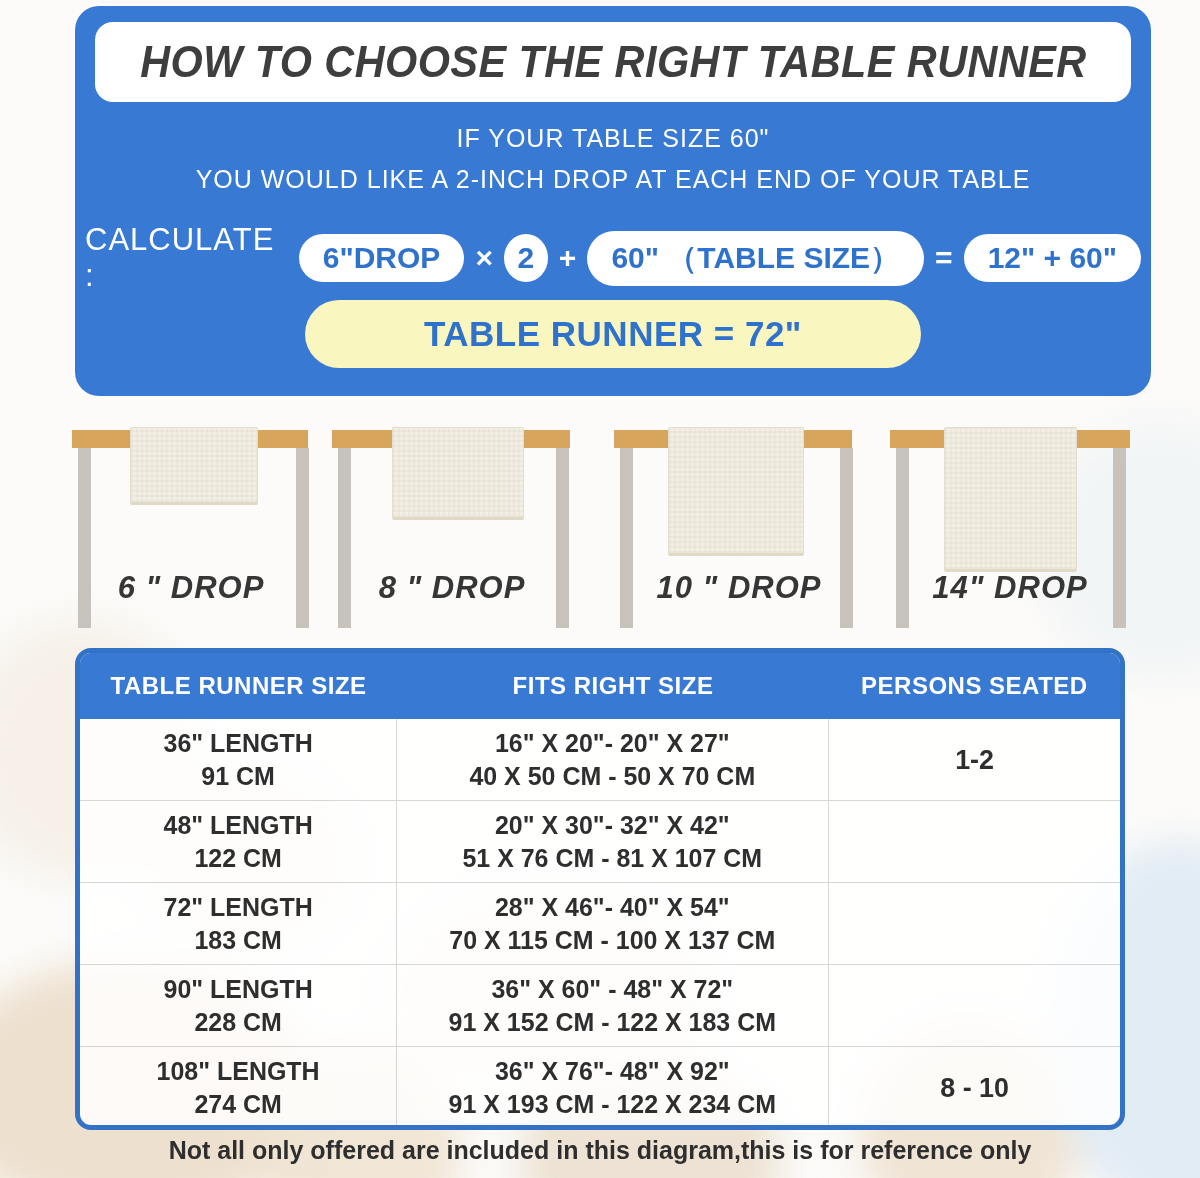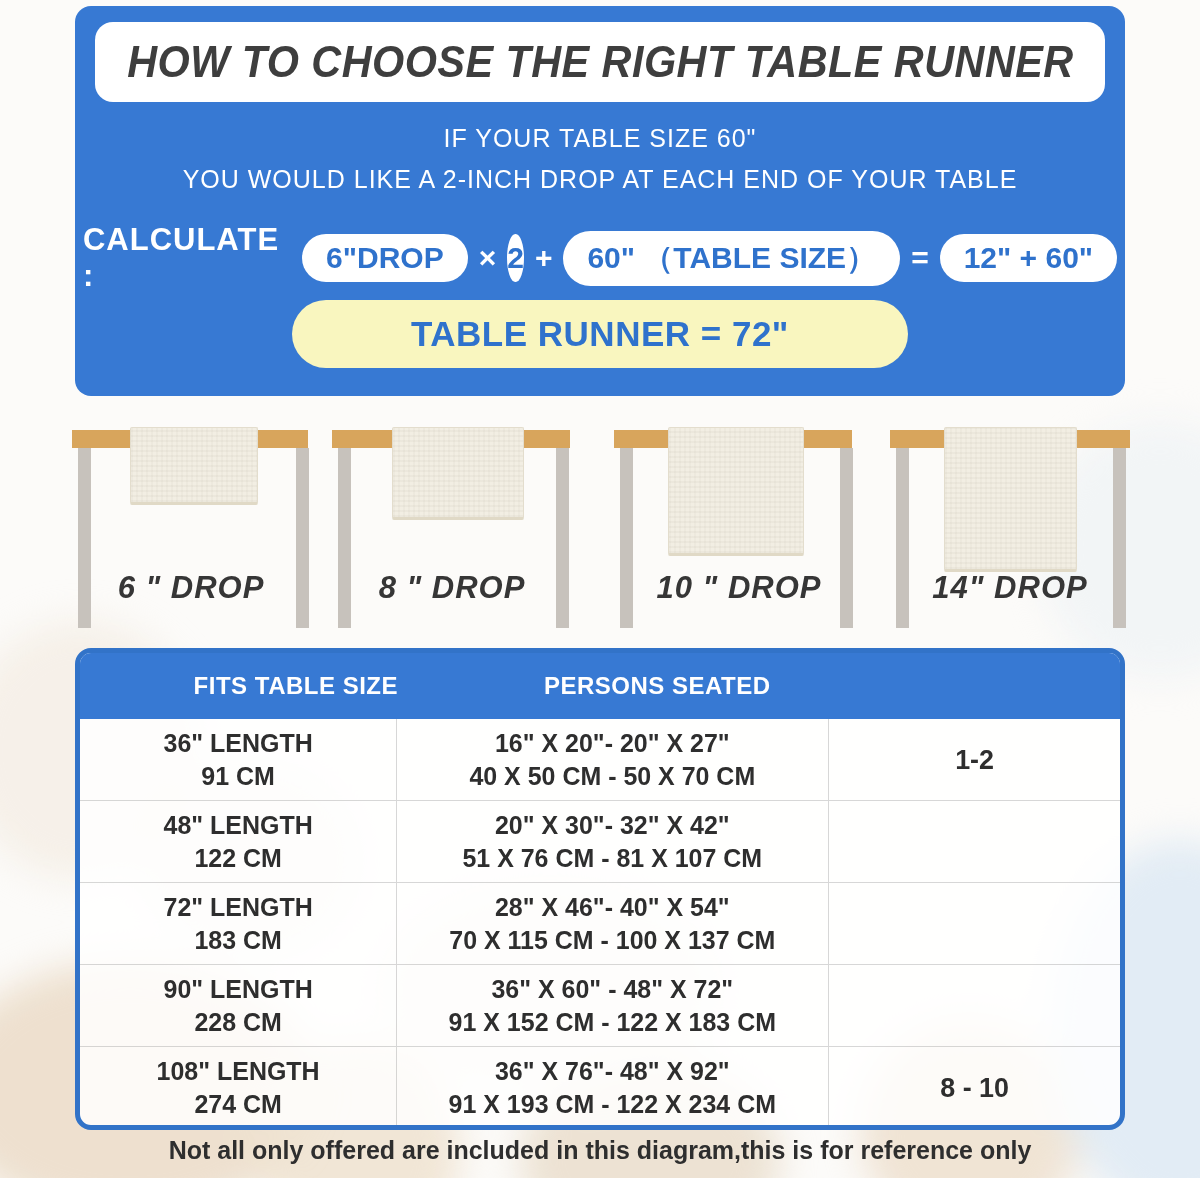--- a/index.html
+++ b/index.html
@@ -17,41 +17,41 @@
   .b4{left:860px;top:1020px;width:220px;height:220px;background:#eddfce;opacity:.85;}
   .b5{left:1050px;top:840px;width:260px;height:380px;background:#dfeaf4;opacity:.9;}
   .b6{left:-40px;top:620px;width:240px;height:260px;background:#f2ead e0;background:#f2eade;opacity:.6;}
   .b7{left:1040px;top:420px;width:240px;height:260px;background:#eef2f5;opacity:.7;}
   .b8{left:380px;top:880px;width:340px;height:220px;background:#f4ece1;opacity:.6;}
   .b9{left:140px;top:760px;width:220px;height:200px;background:#f1e9dd;opacity:.5;}
 
   
   .banner{
     position:absolute;left:75px;top:6px;width:1050px;height:390px;
-    background:#3779d3;border-radius:16px;z-index:2;
+    background:#3779d3;border-radius:24px;z-index:2;padding-left:26px;
   }
   .title-box{
     position:absolute;left:20px;top:16px;right:20px;height:80px;
     background:#ffffff;border-radius:18px;
     display:flex;align-items:center;justify-content:center;
   }
   .title-text{
     font-size:45px;font-weight:bold;font-style:italic;color:#3e3e3e;
     white-space:nowrap;transform:scaleX(.92);letter-spacing:.5px;
   }
   .subtitle{
     position:absolute;left:0;right:0;top:118px;text-align:center;color:#ffffff;
   }
   .subtitle .s1{font-size:25px;letter-spacing:1px;margin-bottom:12px;}
   .subtitle .s2{font-size:25px;letter-spacing:1px;}
   .calc-row{
     position:absolute;left:10px;right:10px;top:226px;height:52px;
     display:flex;align-items:center;justify-content:center;gap:11px;
   }
-  .calc-label{color:#ffffff;font-size:31px;font-weight:bold;letter-spacing:1px;margin-right:12px;}
+  .calc-label{color:#ffffff;font-size:31px;font-weight:normal;letter-spacing:1px;margin-right:12px;}
   .pill{
     background:#ffffff;color:#2f72cc;font-weight:bold;font-size:30px;
     border-radius:28px;padding:7px 24px;white-space:nowrap;
   }
   .op{color:#ffffff;font-size:30px;font-weight:bold;}
   .circle{
     background:#ffffff;color:#2f72cc;font-weight:bold;font-size:30px;
     width:48px;height:48px;border-radius:50%;
     display:flex;align-items:center;justify-content:center;padding:0;
   }
@@ -160,21 +160,22 @@
 
   <div class="tabletop" style="left:890px;top:430px;width:240px;"></div>
   <div class="leg" style="left:896px;top:448px;"></div>
   <div class="leg" style="left:1113px;top:448px;"></div>
   <div class="runner" style="left:944px;top:427px;width:131px;height:141px;"></div>
   <div class="drop-label" style="left:1010px;top:570px;">14" DROP</div>
 </div>
 
 <div class="chart">
   <div class="chart-header">
-    <div class="hcell c2">FITS TABLE SIZE</div>
+    <div class="hcell c1">TABLE RUNNER SIZE</div>
+    <div class="hcell c2">FITS RIGHT SIZE</div>
     <div class="hcell c3">PERSONS SEATED</div>
   </div>
   <div class="chart-body" id="chart-body">
   <div class="trow">
     <div class="tcell c1">
       <div class="l1">36" LENGTH</div>
       <div class="l2">91 CM</div>
     </div>
     <div class="tcell c2">
       <div class="l1">16" X 20"- 20" X 27"</div>

